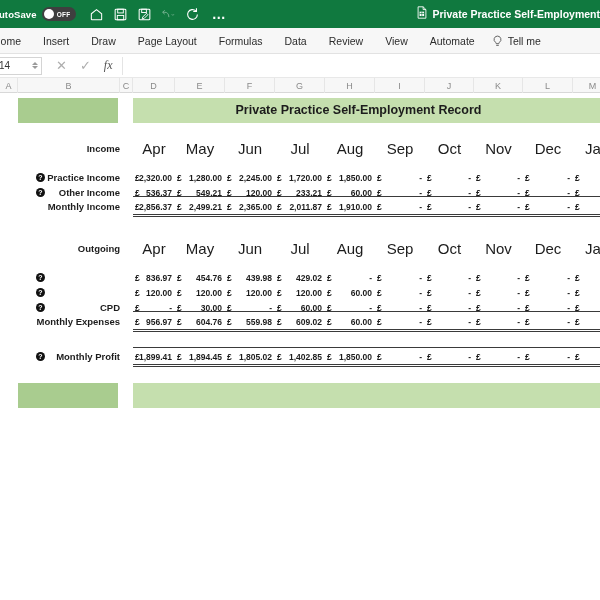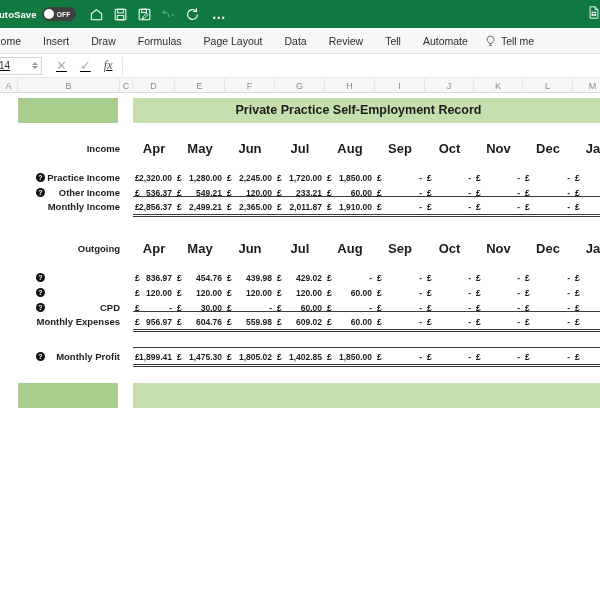--- a/index.html
+++ b/index.html
@@ -73,21 +73,20 @@
   }
   .rtab:first-child { margin-left: -18px; }
   .tellme { display: flex; align-items: center; gap: 5px; padding-left: 6px; }
   .bulb { width: 11px; height: 13px; }
 
   
   .formulabar {
     height: 24px; background: #ffffff;
     display: flex; align-items: center;
     border-bottom: 1px solid #e8e8e8;
-    text-decoration: underline;
   }
   .namebox {
     width: 48px; height: 18px; margin-left: -6px;
     border: 1px solid #d4d4d4; background: #fff;
     display: flex; align-items: center; justify-content: space-between;
     padding: 0 3px 0 4px;
   }
   .namebox .nb-text { font-size: 10px; color: #333; }
   .nb-spin { display: flex; flex-direction: column; gap: 1px; }
   .nb-spin i {
@@ -142,21 +141,21 @@
   }
 
   .rowlabel {
     position: absolute; right: 0;
     font-size: 9.5px; font-weight: 700; color: #1c1c1c;
     text-align: right; white-space: nowrap;
   }
 
   .hdr-month {
     position: absolute;
-    font-size: 13px; font-weight: 700; color: #1c1c1c;
+    font-size: 15px; font-weight: 400; color: #1c1c1c;
     text-align: center;
   }
 
   .cell {
     position: absolute;
     font-size: 8.5px; color: #1c1c1c;
     display: flex; align-items: center;
     height: 13px;
   }
   .cell .cur { position: absolute; left: 2px; }
@@ -217,32 +216,33 @@
 
   <div class="doc-title">
     <span>
       <svg width="12" height="13" viewBox="0 0 14 16">
           <path d="M8.4 1H2.2v14h9.6V4.4z" fill="none" stroke="#fff" stroke-width="1.1"></path>
           <path d="M8.4 1v3.4h3.4" fill="none" stroke="#fff" stroke-width="1.1"></path>
           <rect x="4" y="7" width="5.6" height="5.4" fill="#fff"></rect>
           <path d="M4 9.2h5.6M6.8 7v5.4" stroke="#10793F" stroke-width=".8"></path>
         </svg>
     </span>
+    <span class="doc-title-text">Private Practice Self-Employment</span>
   </div>
 </div>
 
 <div class="ribbon">
   <span class="rtab">Home</span>
   <span class="rtab">Insert</span>
   <span class="rtab">Draw</span>
+  <span class="rtab">Page Layout</span>
   <span class="rtab">Formulas</span>
-  <span class="rtab">Page Layout</span>
   <span class="rtab">Data</span>
   <span class="rtab">Review</span>
-  <span class="rtab">Tell</span>
+  <span class="rtab">View</span>
   <span class="rtab">Automate</span>
   <span class="tellme">
     <span class="bulb">
       <svg width="11" height="13" viewBox="0 0 12 14">
           <path d="M6 1.1a3.7 3.7 0 0 0-2.2 6.7c.5.4.8 1 .8 1.6h2.8c0-.6.3-1.2.8-1.6A3.7 3.7 0 0 0 6 1.1z" fill="none" stroke="#555" stroke-width="1"></path>
           <path d="M4.6 11.2h2.8" stroke="#555" stroke-width="1"></path>
         </svg>
     </span>
     <span class="rtab" style="padding:0">Tell me</span>
   </span>
@@ -602,21 +602,21 @@
     <div class="ruler dbl" style="left: 133px; width: 467px; top: 236px;"></div>
     <div class="help" style="left: 36px; top: 259px;">?</div>
     <div class="ruler top" style="left: 133px; width: 467px; top: 254px;"></div>
     <div class="rowlabel" style="top: 256px; left: 0px; width: 124px; line-height: 15px; padding-right: 4px;">Monthly Profit</div>
     <div class="cell bold" style="left: 133px; width: 42px; top: 257px;">
       <span class="cur">£</span>
       <span class="amt">1,899.41</span>
     </div>
     <div class="cell bold" style="left: 175px; width: 50px; top: 257px;">
       <span class="cur">£</span>
-      <span class="amt">1,475.30</span>
+      <span class="amt">1,894.45</span>
     </div>
     <div class="cell bold" style="left: 225px; width: 50px; top: 257px;">
       <span class="cur">£</span>
       <span class="amt">1,805.02</span>
     </div>
     <div class="cell bold" style="left: 275px; width: 50px; top: 257px;">
       <span class="cur">£</span>
       <span class="amt">1,402.85</span>
     </div>
     <div class="cell bold" style="left: 325px; width: 50px; top: 257px;">

